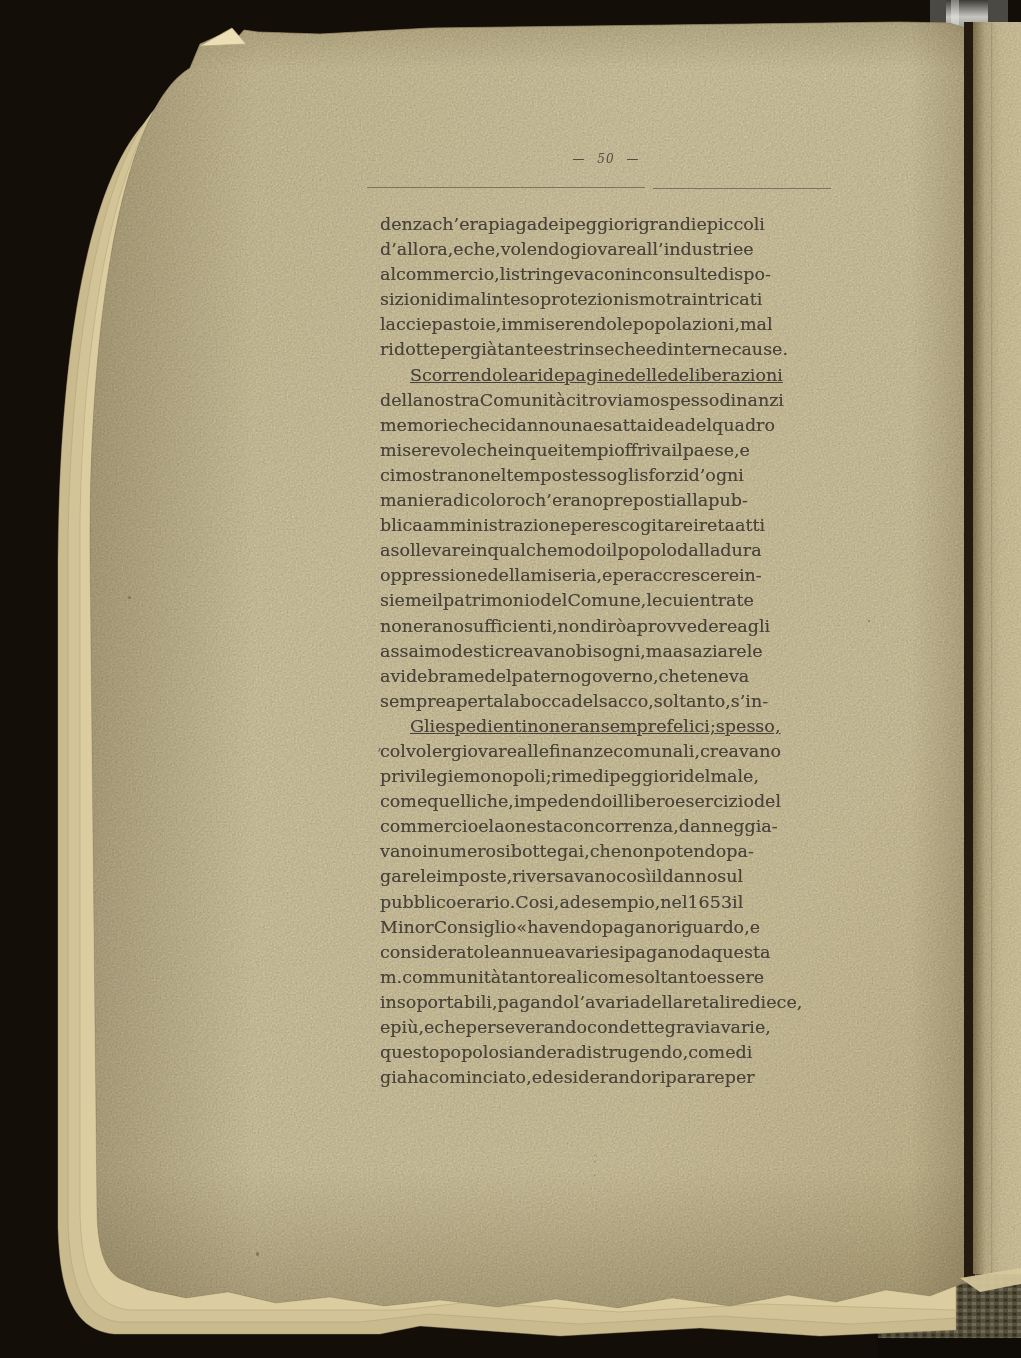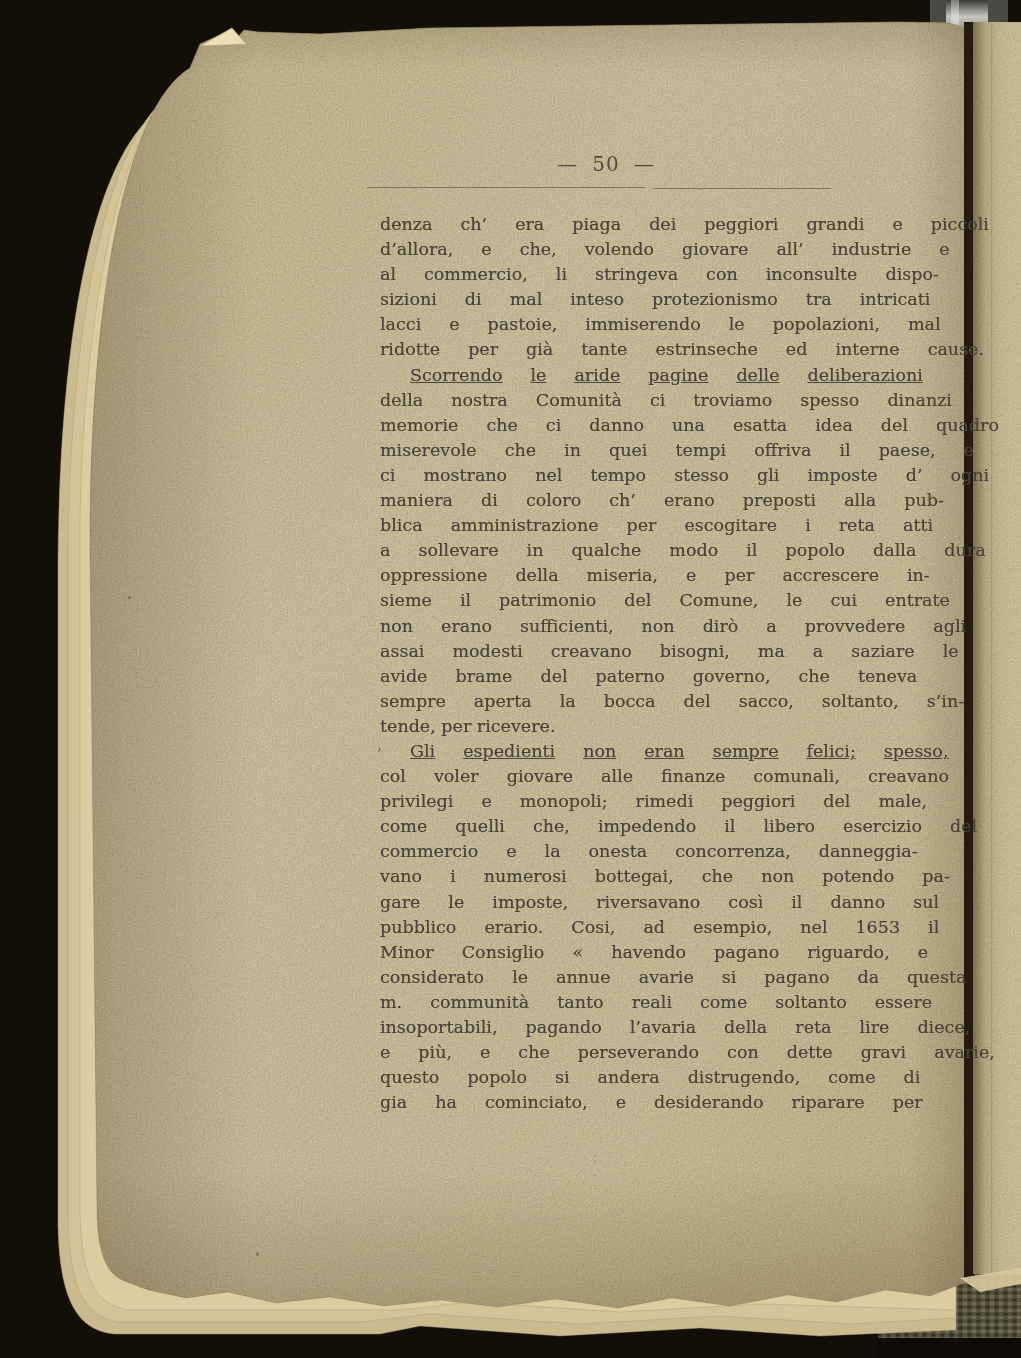--- a/index.html
+++ b/index.html
@@ -2,29 +2,29 @@
 <html><head>
 <meta charset="utf-8">
 <style>
   html,body{margin:0;padding:0;background:#0e0a07;}
   .stage{position:relative;width:1021px;height:1358px;background:#140e09;overflow:hidden;
          font-family:"DejaVu Serif","Liberation Serif",serif;}
   .stage svg{position:absolute;left:0;top:0;}
 
   
   .page-number{position:absolute;left:380px;top:152px;width:452px;text-align:center;
-    font-size:20px;color:#554c40;letter-spacing:1px;word-spacing:7px;}
+    font-size:12px;color:#554c40;letter-spacing:1px;word-spacing:7px;font-style:italic;}
   .rule{position:absolute;height:1px;background:#6d6355;opacity:.8;}
   .rule.seg1{left:367px;top:187px;width:278px;}
   .rule.seg2{left:653px;top:188px;width:178px;}
 
   .text-block{position:absolute;left:380px;top:212px;width:452px;
     font-size:17.5px;line-height:25.1px;color:#49423a;
     text-shadow:0 0 .5px rgba(73,66,58,.55);}
-  .line{display:flex;justify-content:space-between;height:25.1px;gap:28px;}
+  .line{display:flex;justify-content:flex-start;height:25.1px;}
   .line span{flex:0 0 auto;}
   .line.indent{padding-left:30px;text-decoration:underline;}
   .line.ragged{display:block;text-align:left;}
 
   .speck{position:absolute;border-radius:50%;background:rgba(90,78,56,.55);}
   .mark-apostrophe{position:absolute;left:377px;top:745px;color:rgba(73,66,58,.7);font-size:15px;}
   .dots-artifact{position:absolute;left:593px;top:1148px;color:rgba(105,93,68,.5);
     font-size:11px;line-height:10px;letter-spacing:0;}
 </style>
 </head>
@@ -251,21 +251,21 @@
           <span>paese,</span>
           <span>e</span>
         </div>
         <div class="line">
           <span>ci</span>
           <span>mostrano</span>
           <span>nel</span>
           <span>tempo</span>
           <span>stesso</span>
           <span>gli</span>
-          <span>imposte</span>
+          <span>sforzi</span>
           <span>d’</span>
           <span>ogni</span>
         </div>
         <div class="line">
           <span>maniera</span>
           <span>di</span>
           <span>coloro</span>
           <span>ch’</span>
           <span>erano</span>
           <span>preposti</span>
@@ -343,21 +343,20 @@
         <div class="line">
           <span>sempre</span>
           <span>aperta</span>
           <span>la</span>
           <span>bocca</span>
           <span>del</span>
           <span>sacco,</span>
           <span>soltanto,</span>
           <span>s’in-</span>
         </div>
-        <div class="line ragged">tende, per ricevere.</div>
       </div>
       <div>
         <div class="line indent">
           <span>Gli</span>
           <span>espedienti</span>
           <span>non</span>
           <span>eran</span>
           <span>sempre</span>
           <span>felici;</span>
           <span>spesso,</span>

